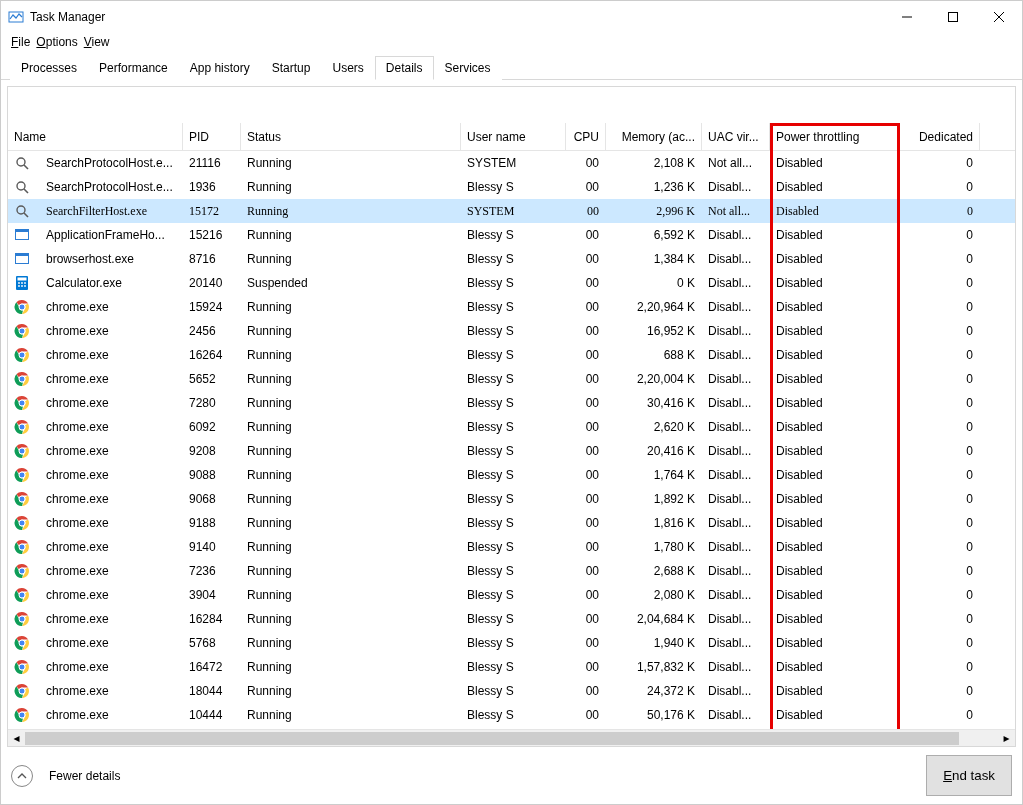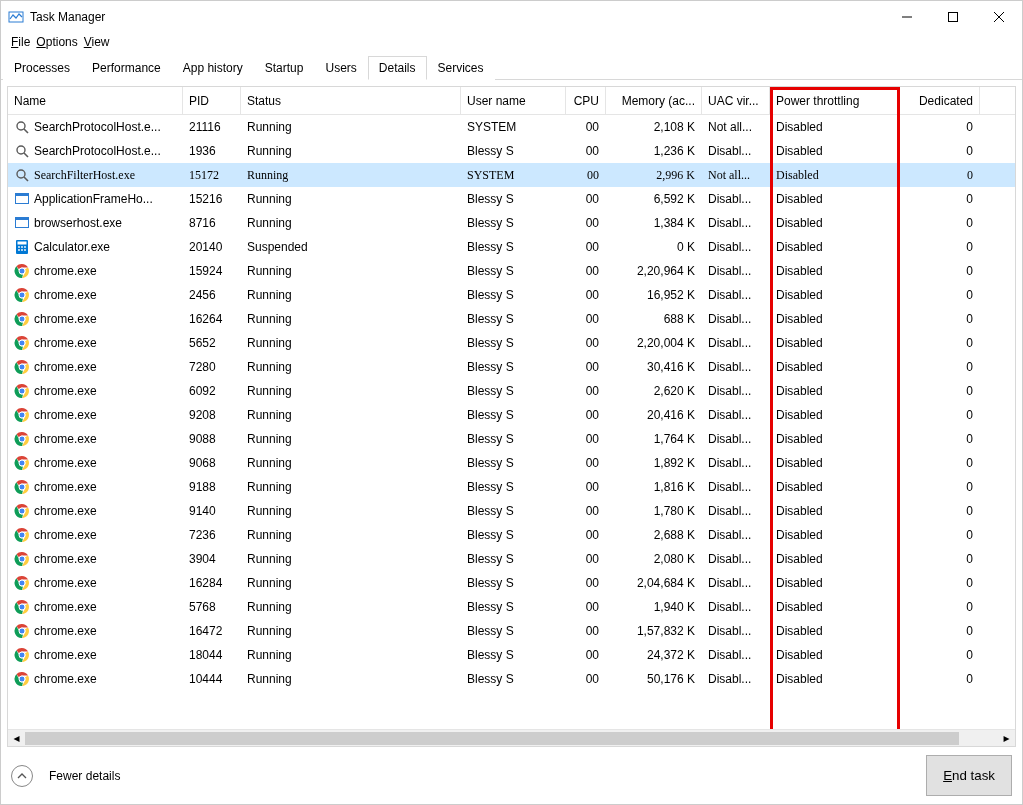--- a/index.html
+++ b/index.html
@@ -45,21 +45,21 @@
     padding: 2px 10px 6px 10px;
     font-size: 12px;
   }
   .menubar .menu-item { cursor: default; }
   .menubar .menu-item .ul { text-decoration: underline; }
 
   
   .tabs {
     display: flex;
     border-bottom: 1px solid #d8d8d8;
-    padding-left: 2px;
+    padding-left: 9px;
     font-size: 12px;
   }
   .tab {
     padding: 4px 10px;
     border: 1px solid transparent;
     position: relative;
     top: 1px;
     background: #fff;
   }
   .tab.active {
@@ -72,20 +72,21 @@
     flex: 1 1 auto;
     border: 1px solid #d8d8d8;
     margin: 6px 6px 0 6px;
     overflow: hidden;
     display: flex;
     flex-direction: column;
   }
   .grid {
     flex: 1 1 auto;
     overflow: hidden;
+    margin-top: 36px;
   }
   .grid-header, .grid-row {
     display: grid;
     grid-template-columns: 175px 58px 220px 105px 40px 96px 68px 130px 80px;
     align-items: center;
   }
   .grid-header {
     height: 28px;
     border-bottom: 1px solid #e5e5e5;
     font-weight: 400;
@@ -101,21 +102,21 @@
   }
   .grid-header .col {
     border-right: 1px solid #e5e5e5;
     height: 28px;
     line-height: 28px;
   }
   .grid-row { height: 24px; }
   .grid-row.selected { background: #cce8ff; font-family: Liberation Serif, serif; }
   .grid-row.selected .cell { background: #cce8ff; }
   .cell.right, .col.right { text-align: right; }
-  .cell.name { display: flex; align-items: center; gap: 4px; padding-left: 6px; }
+  .cell.name { display: flex; align-items: center; gap: 16px; padding-left: 6px; }
   .cell.name .proc-icon { width: 16px; height: 16px; flex: 0 0 16px; display: inline-flex; }
 
   
   .highlight-col { position: relative; }
   .highlight-overlay {
     position: absolute;
     border: 3px solid #e60000;
     pointer-events: none;
   }
 

